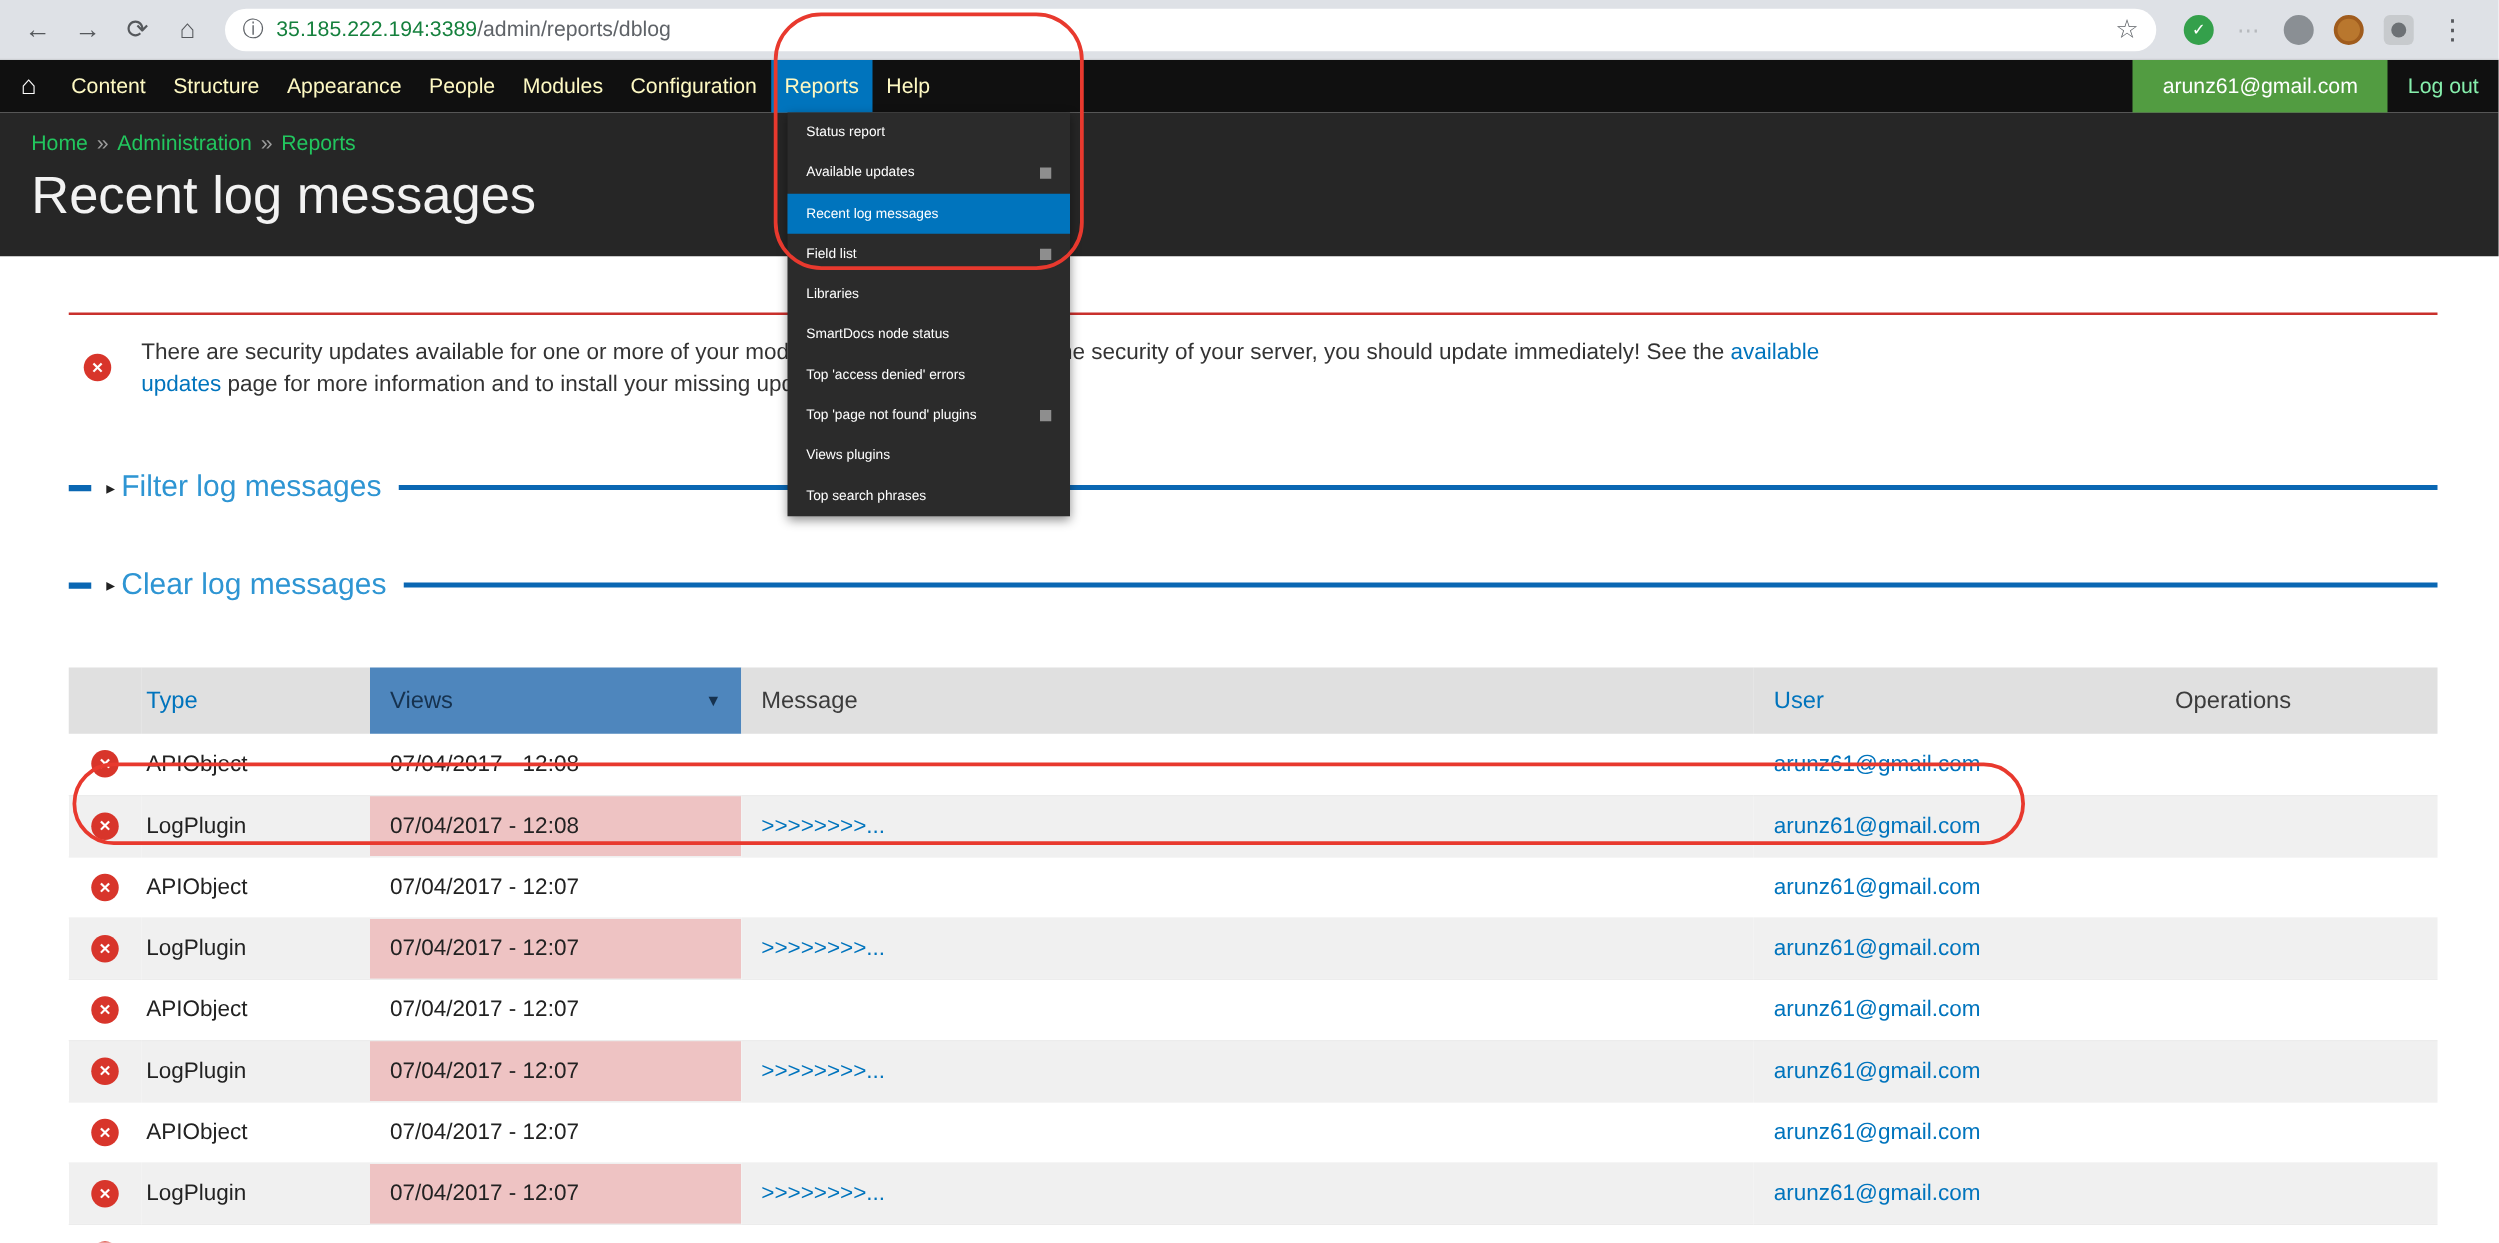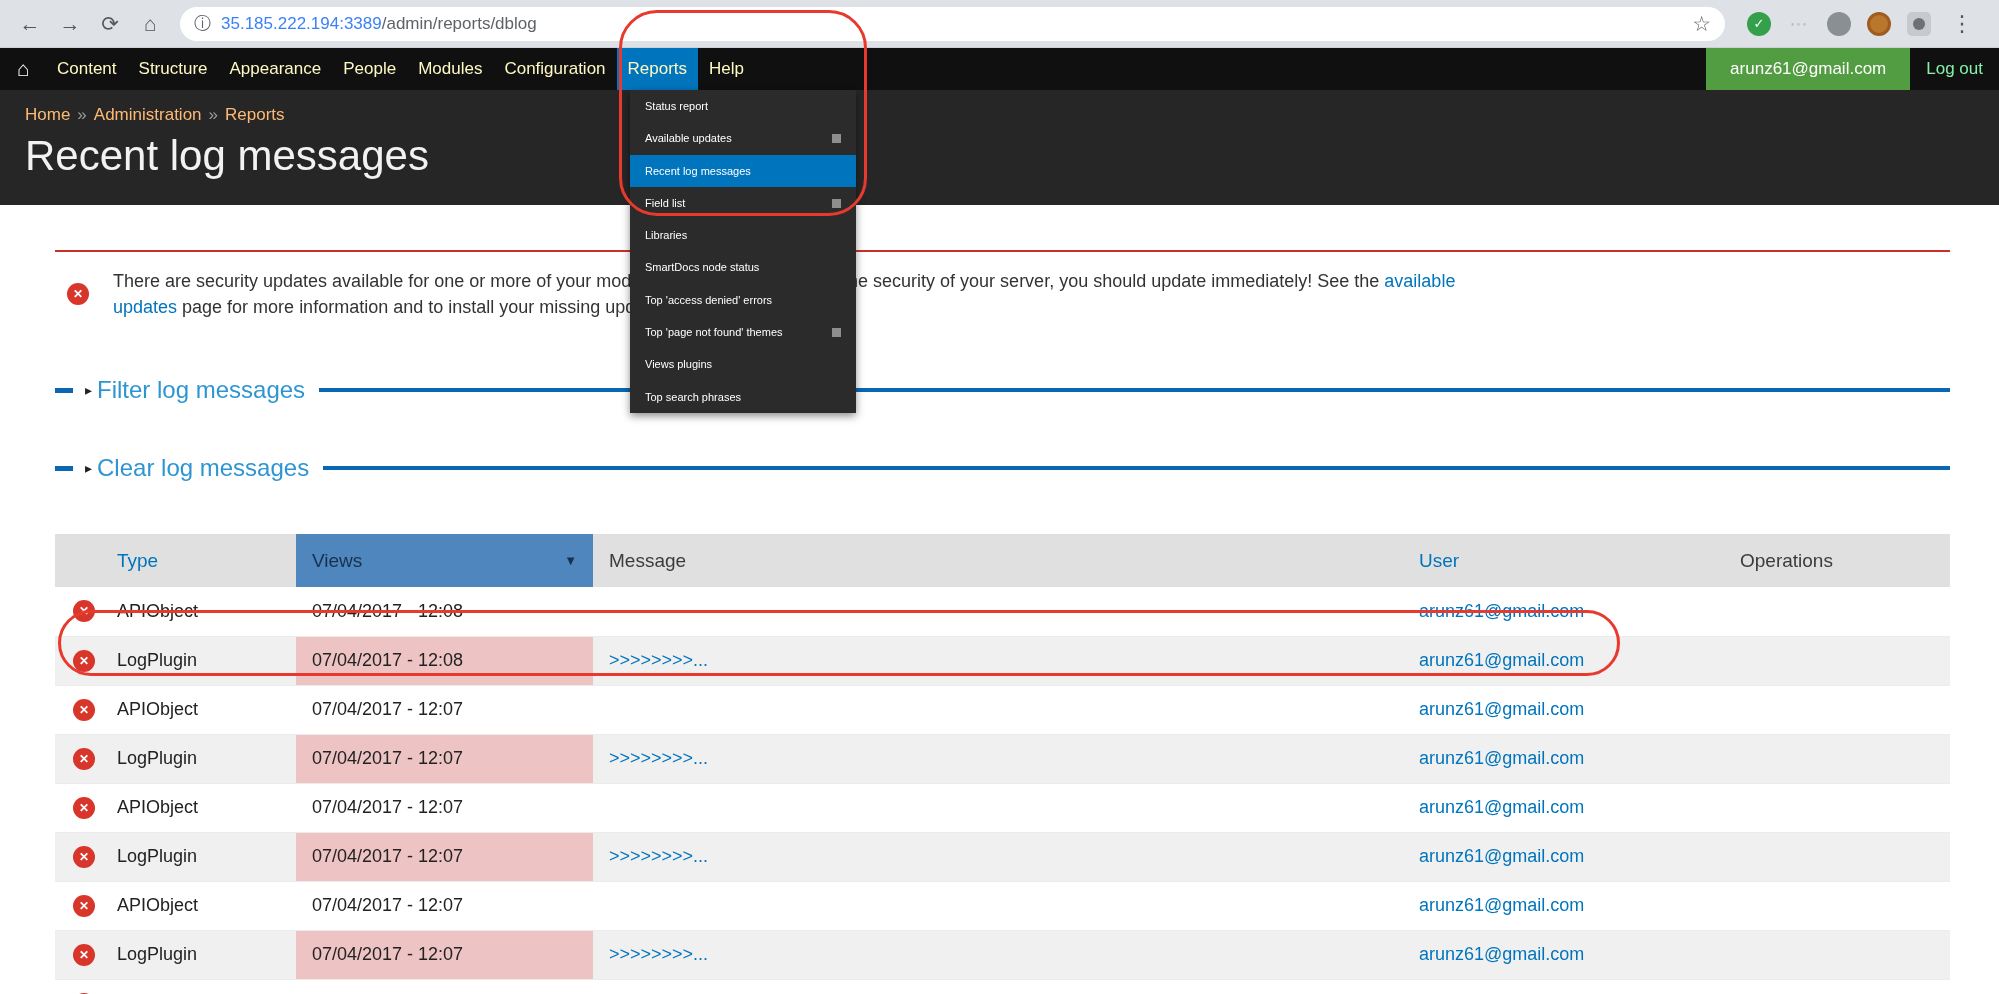--- a/index.html
+++ b/index.html
@@ -9,21 +9,21 @@
 
   
   .browser-bar { height:48px; background:#dee1e6; display:flex; align-items:center;
                  padding:0 12px; gap:4px; border-bottom:1px solid #cdd0d4; }
   .nav-icon { width:36px; height:36px; border-radius:50%; display:flex; align-items:center;
               justify-content:center; font-size:21px; color:#55585c; flex:none; cursor:pointer; }
   .address-pill { flex:1; height:34px; background:#fff; border-radius:17px; display:flex;
                   align-items:center; padding:0 14px; gap:10px; margin:0 8px; min-width:0; }
   .info-icon { color:#5f6368; font-size:17px; flex:none; }
   .url { font-size:17px; white-space:nowrap; overflow:hidden; flex:1; }
-  .url .host { color:#3b82f6; }
+  .url .host { color:#15803d; }
   .url .path { color:#5f6368; }
   .star-icon { margin-left:auto; color:#5f6368; font-size:21px; flex:none; cursor:pointer; }
   .ext-area { display:flex; align-items:center; gap:16px; padding:0 10px; flex:none; }
   .ext { width:24px; height:24px; border-radius:50%; display:flex; align-items:center;
          justify-content:center; font-size:13px; color:#fff; cursor:pointer; }
   .ext.green { background:#34a04b; }
   .ext.faded { background:transparent; color:#b6b9bd; font-size:18px; letter-spacing:1px; }
   .ext.gray  { background:#8a8f94; }
   .ext.orange{ background:#b9772e; border:3px solid #a05c1d; }
   .ext.square{ border-radius:5px; background:#c7cacd; }
@@ -37,21 +37,21 @@
              font-size:21px; color:#fff; cursor:pointer; }
   .tb-item { display:flex; align-items:center; padding:0 11px; color:#fef9c3; cursor:pointer; }
   .tb-item.active { background:#0074bd; }
   .tb-spacer { flex:1; }
   .tb-account { background:#529c41; display:flex; align-items:center; padding:0 24px; color:#fff; }
   .tb-logout { display:flex; align-items:center; padding:0 16px; color:#86efac; cursor:pointer; }
 
   
   .page-header { height:115px; background:#262626; padding:15px 0 0 25px; }
   .breadcrumb { color:#9c9c9c; font-size:17px; }
-  .breadcrumb a { color:#fdba74;margin-top:24px; }
+  .breadcrumb a { color:#22c55e;margin-top:24px; }
   .breadcrumb .sep { margin:0 7px; }
   .page-title { color:#f2f2f2; font-size:42px; font-weight:400; margin-top:7px; }
 
   
   .messages-error { margin:45px 49px 0 55px; border-top:2px solid #c9302c;
                     padding:16px 0 14px 12px; display:flex; align-items:center; gap:24px; }
   .err-icon { width:22px; height:22px; min-width:22px; border-radius:50%; background:#d8352b;
               color:#fff; font-size:12px; font-weight:bold; display:flex; align-items:center;
               justify-content:center; }
   .msg-text { font-size:18px; color:#333; line-height:1.45; max-width:1392px; }
@@ -301,21 +301,21 @@
     <div class="dd-item">
       <span>Libraries</span>
     </div>
     <div class="dd-item">
       <span>SmartDocs node status</span>
     </div>
     <div class="dd-item">
       <span>Top 'access denied' errors</span>
     </div>
     <div class="dd-item">
-      <span>Top 'page not found' themes</span>
+      <span>Top 'page not found' plugins</span>
       <span class="dd-badge"></span>
     </div>
     <div class="dd-item">
       <span>Views plugins</span>
     </div>
     <div class="dd-item">
       <span>Top search phrases</span>
     </div>
   </div>
 

